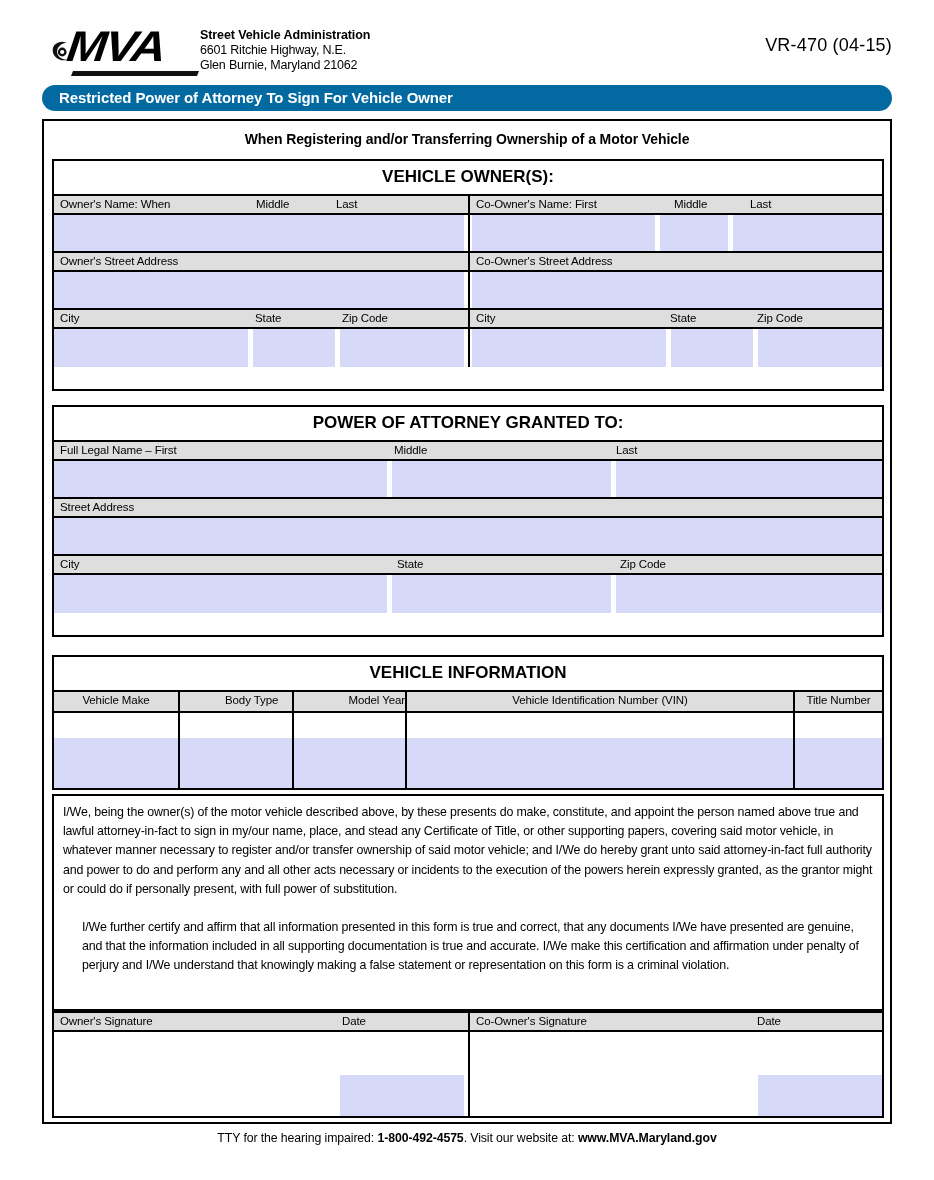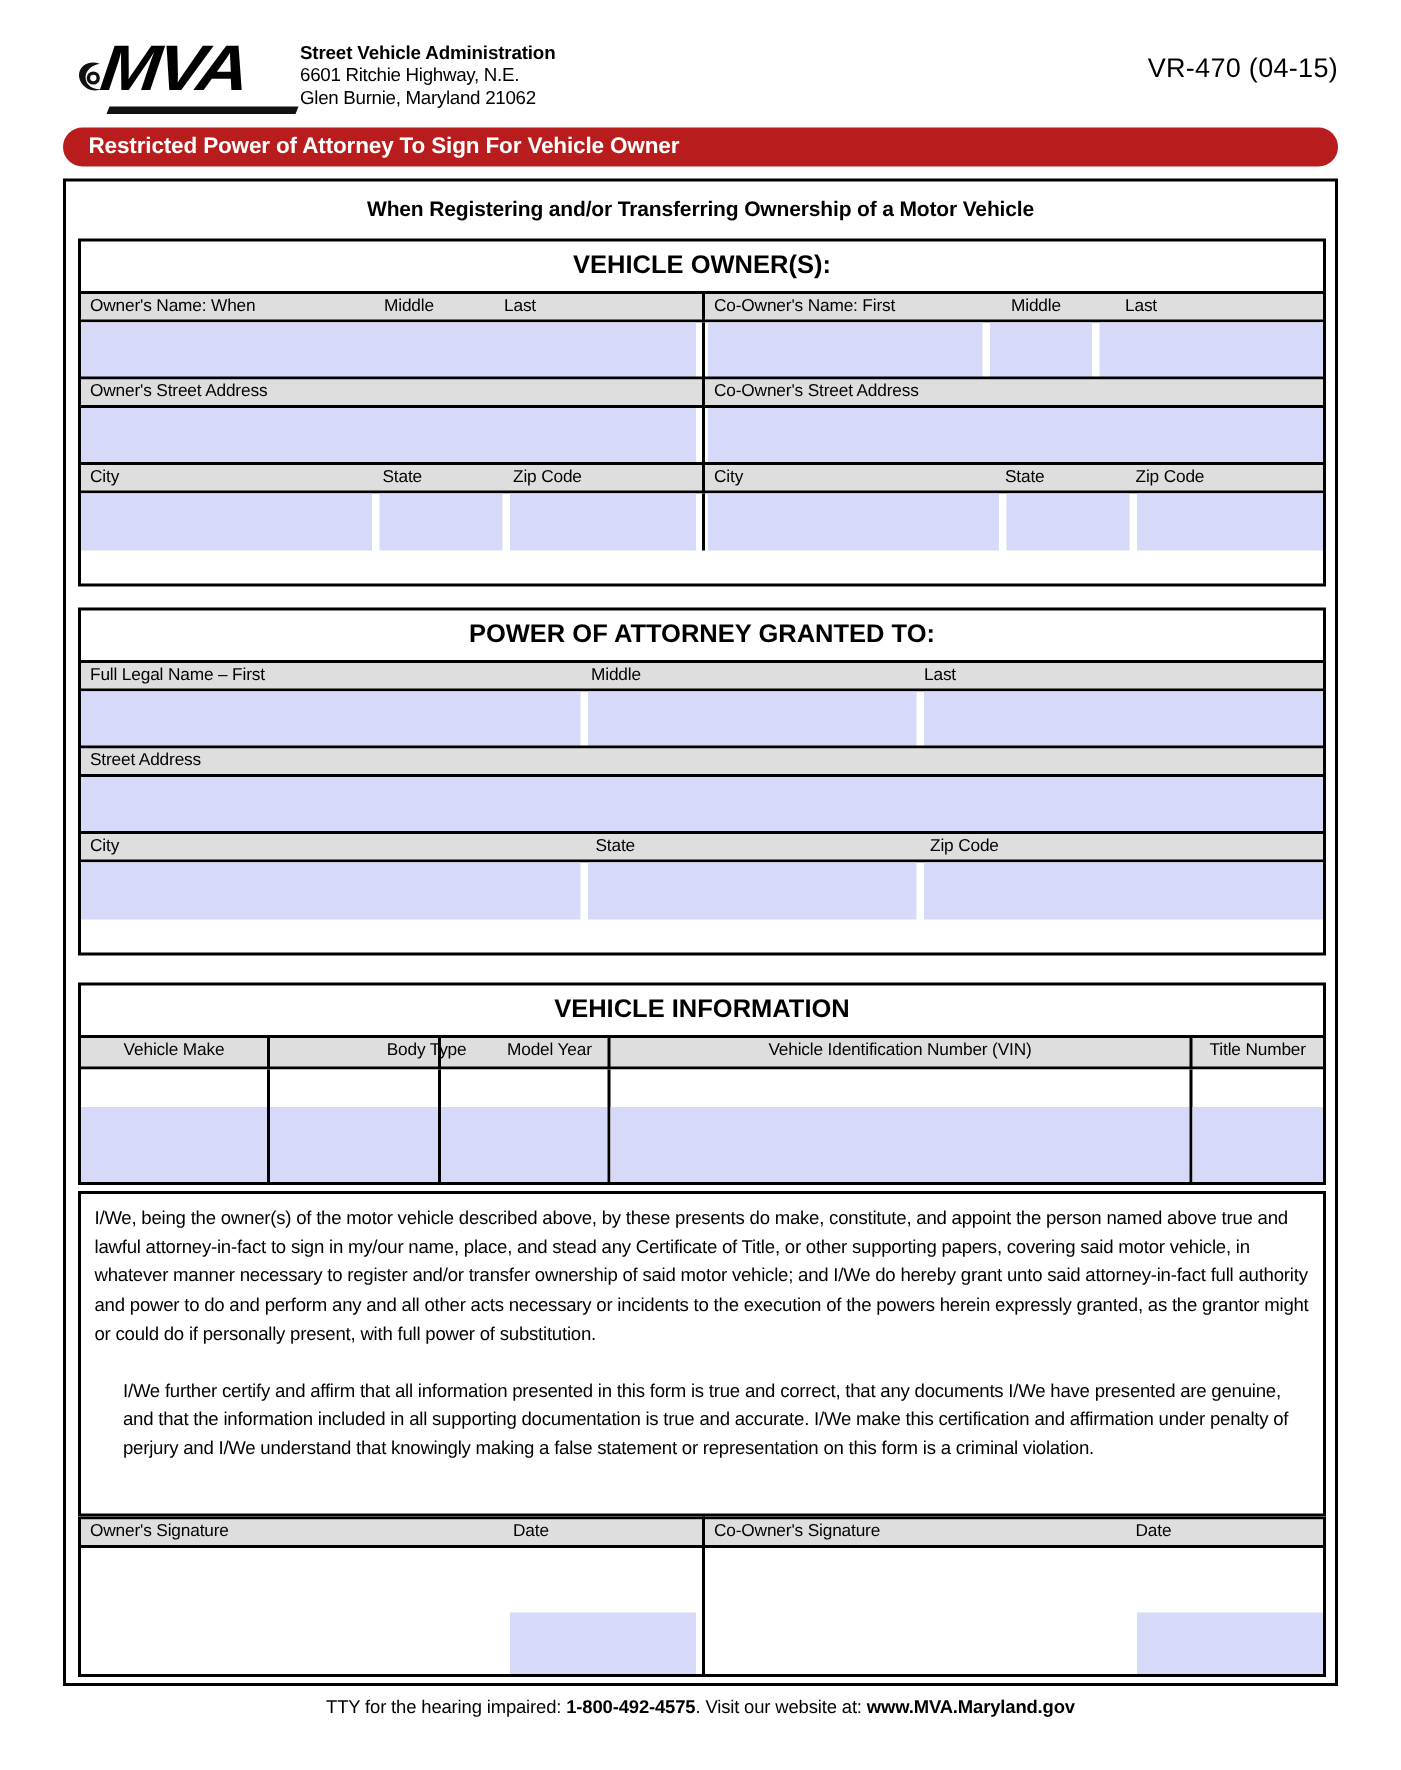--- a/index.html
+++ b/index.html
@@ -76,21 +76,21 @@
     right: 42px; top: 35px;
     font-size: 18px;
     letter-spacing: 0.2px;
   }
 
   
   .title-bar {
     position: absolute;
     left: 42px; top: 85px;
     width: 850px; height: 26px;
-    background: #b91c1c;
+    background: #0369a1;
     border-radius: 13px;
     color: #ffffff;
   }
   .title-bar span {
     position: absolute;
     left: 17px; top: 4px;
     font-size: 15px;
     font-weight: bold;
     letter-spacing: -0.1px;
   }
@@ -338,22 +338,22 @@
 
     <div class="section" style="top:534px; height:135px;">
       <div class="section-head">VEHICLE INFORMATION</div>
 
       <div class="lbl-row" style="height:21px;">
         <div class="vdiv" style="left:124px; top:-2px; bottom:-2px;"></div>
         <div class="vdiv" style="left:238px; top:-2px; bottom:-2px;"></div>
         <div class="vdiv" style="left:351px; top:-2px; bottom:-2px;"></div>
         <div class="vdiv" style="left:739px; top:-2px; bottom:-2px;"></div>
         <span class="lbl" style="left:0px; width:124px; text-align:center;">Vehicle Make</span>
-        <span class="lbl" style="left:126px; width:131px; text-align:right;">Body Type</span>
-        <span class="lbl" style="left:240px; width:111px; text-align:left;padding-left:44px;">Model Year</span>
+        <span class="lbl" style="left:126px; width:131px; text-align:left;padding-left:45px;">Body Type</span>
+        <span class="lbl" style="left:240px; width:111px; text-align:right;">Model Year</span>
         <span class="lbl" style="left:353px; width:386px; text-align:center;">Vehicle Identification Number (VIN)</span>
         <span class="lbl" style="left:741px; width:87px; text-align:center;">Title Number</span>
       </div>
 
       <div class="fill-row" style="height:75px;">
         <div class="fld" style="left:0px; top:25px; width:124px; height:50px;"></div>
         <div class="vdiv" style="left:124px;"></div>
         <div class="fld" style="left:126px; top:25px; width:112px; height:50px;"></div>
         <div class="vdiv" style="left:238px;"></div>
         <div class="fld" style="left:240px; top:25px; width:111px; height:50px;"></div>

